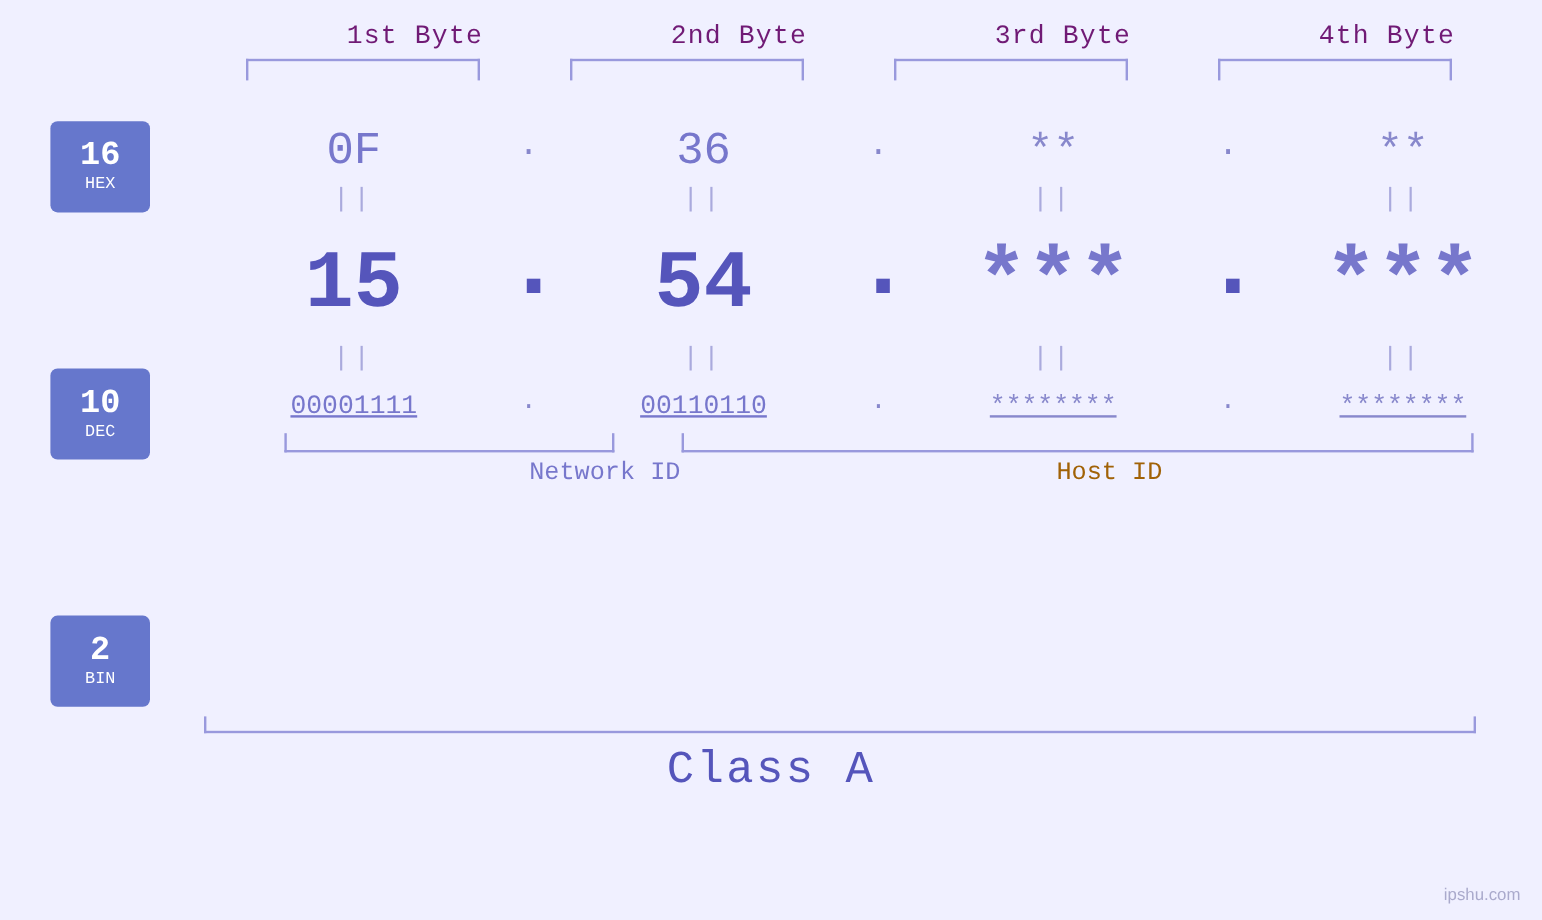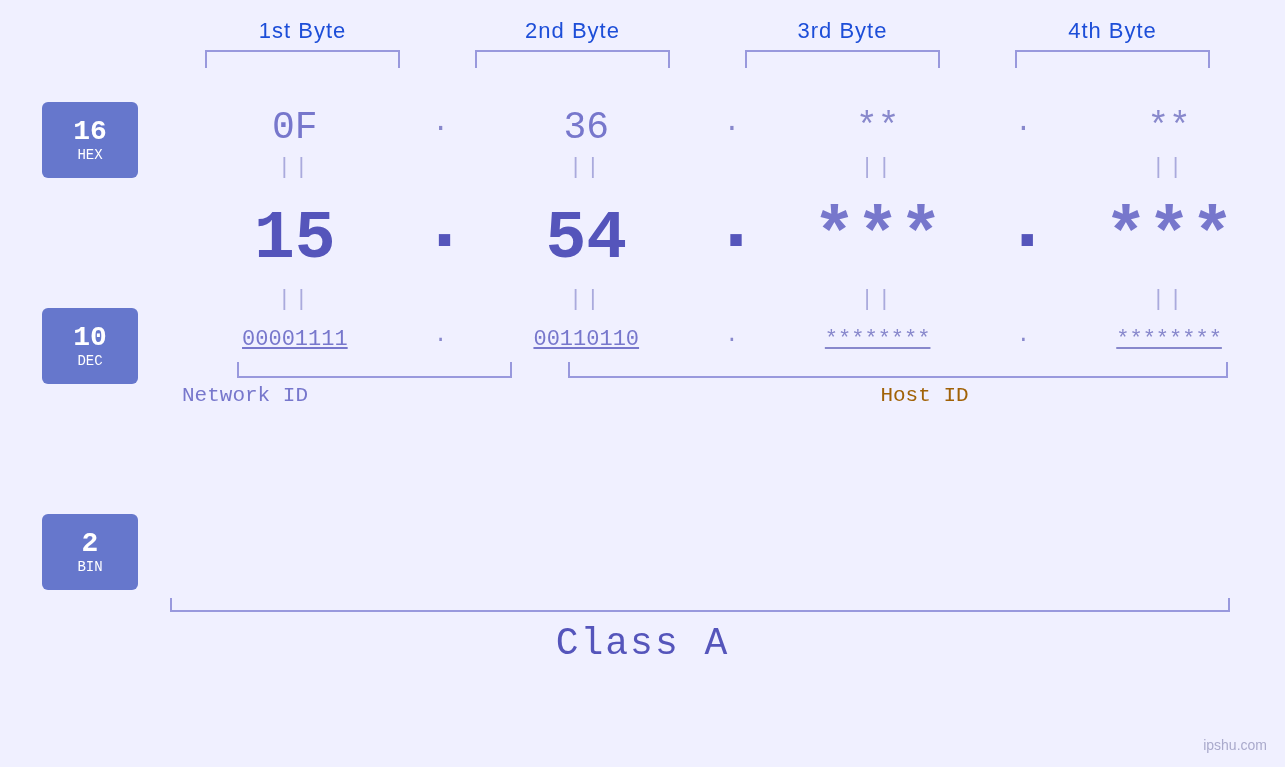--- a/index.html
+++ b/index.html
@@ -25,25 +25,25 @@
     
     .header-row {
       display: flex;
       width: 1080px;
       margin-left: 130px;
       margin-top: 18px;
       justify-content: space-around;
     }
 
     .byte-label {
-      color: #1d4ed8;
+      color: #701a75;
       font-size: 22px;
-      font-family: Liberation Sans, sans-serif;
+      font-family: Liberation Mono, monospace;
       width: 200px;
-      text-align: center;
+      text-align: right;
       letter-spacing: 1px;
     }
 
     
     .bracket-row {
       display: flex;
       width: 1080px;
       margin-left: 130px;
       margin-top: 6px;
       justify-content: space-around;
@@ -73,21 +73,21 @@
       flex-direction: column;
       align-items: flex-start;
       margin-left: 42px;
       width: 130px;
       gap: 0;
     }
 
     .badge {
       background: #6677cc;
       color: white;
-      width: 96px;
+      width: 83px;
       height: 76px;
       border-radius: 6px;
       display: flex;
       flex-direction: column;
       align-items: center;
       justify-content: center;
       font-size: 26px;
       font-weight: bold;
       line-height: 1.1;
     }
@@ -385,21 +385,21 @@
       <div style="display:flex; flex-direction:row; margin-top:10px; width:1100px; align-items:flex-start;">
 
         <div style="width:275px; height:16px; border-bottom:2px solid #9999dd; border-left:2px solid #9999dd; border-right:2px solid #9999dd; margin-left:55px;"></div>
 
         <div style="width:56px;"></div>
 
         <div style="width:660px; height:16px; border-bottom:2px solid #9999dd; border-left:2px solid #9999dd; border-right:2px solid #9999dd;"></div>
       </div>
 
       <div style="display:flex; flex-direction:row; margin-top:6px; width:1100px;">
-        <div style="width:385px; text-align:left;">
+        <div style="width:385px; text-align:right;">
           <span style="color:#7777cc; font-size:21px; font-family:'Courier New',Courier,monospace;">Network ID</span>
         </div>
         <div style="width:715px; text-align:center;">
           <span style="color:#a16207; font-size:21px; font-family:'Courier New',Courier,monospace;">Host ID</span>
         </div>
       </div>
 
     </div>
   </div>
 

